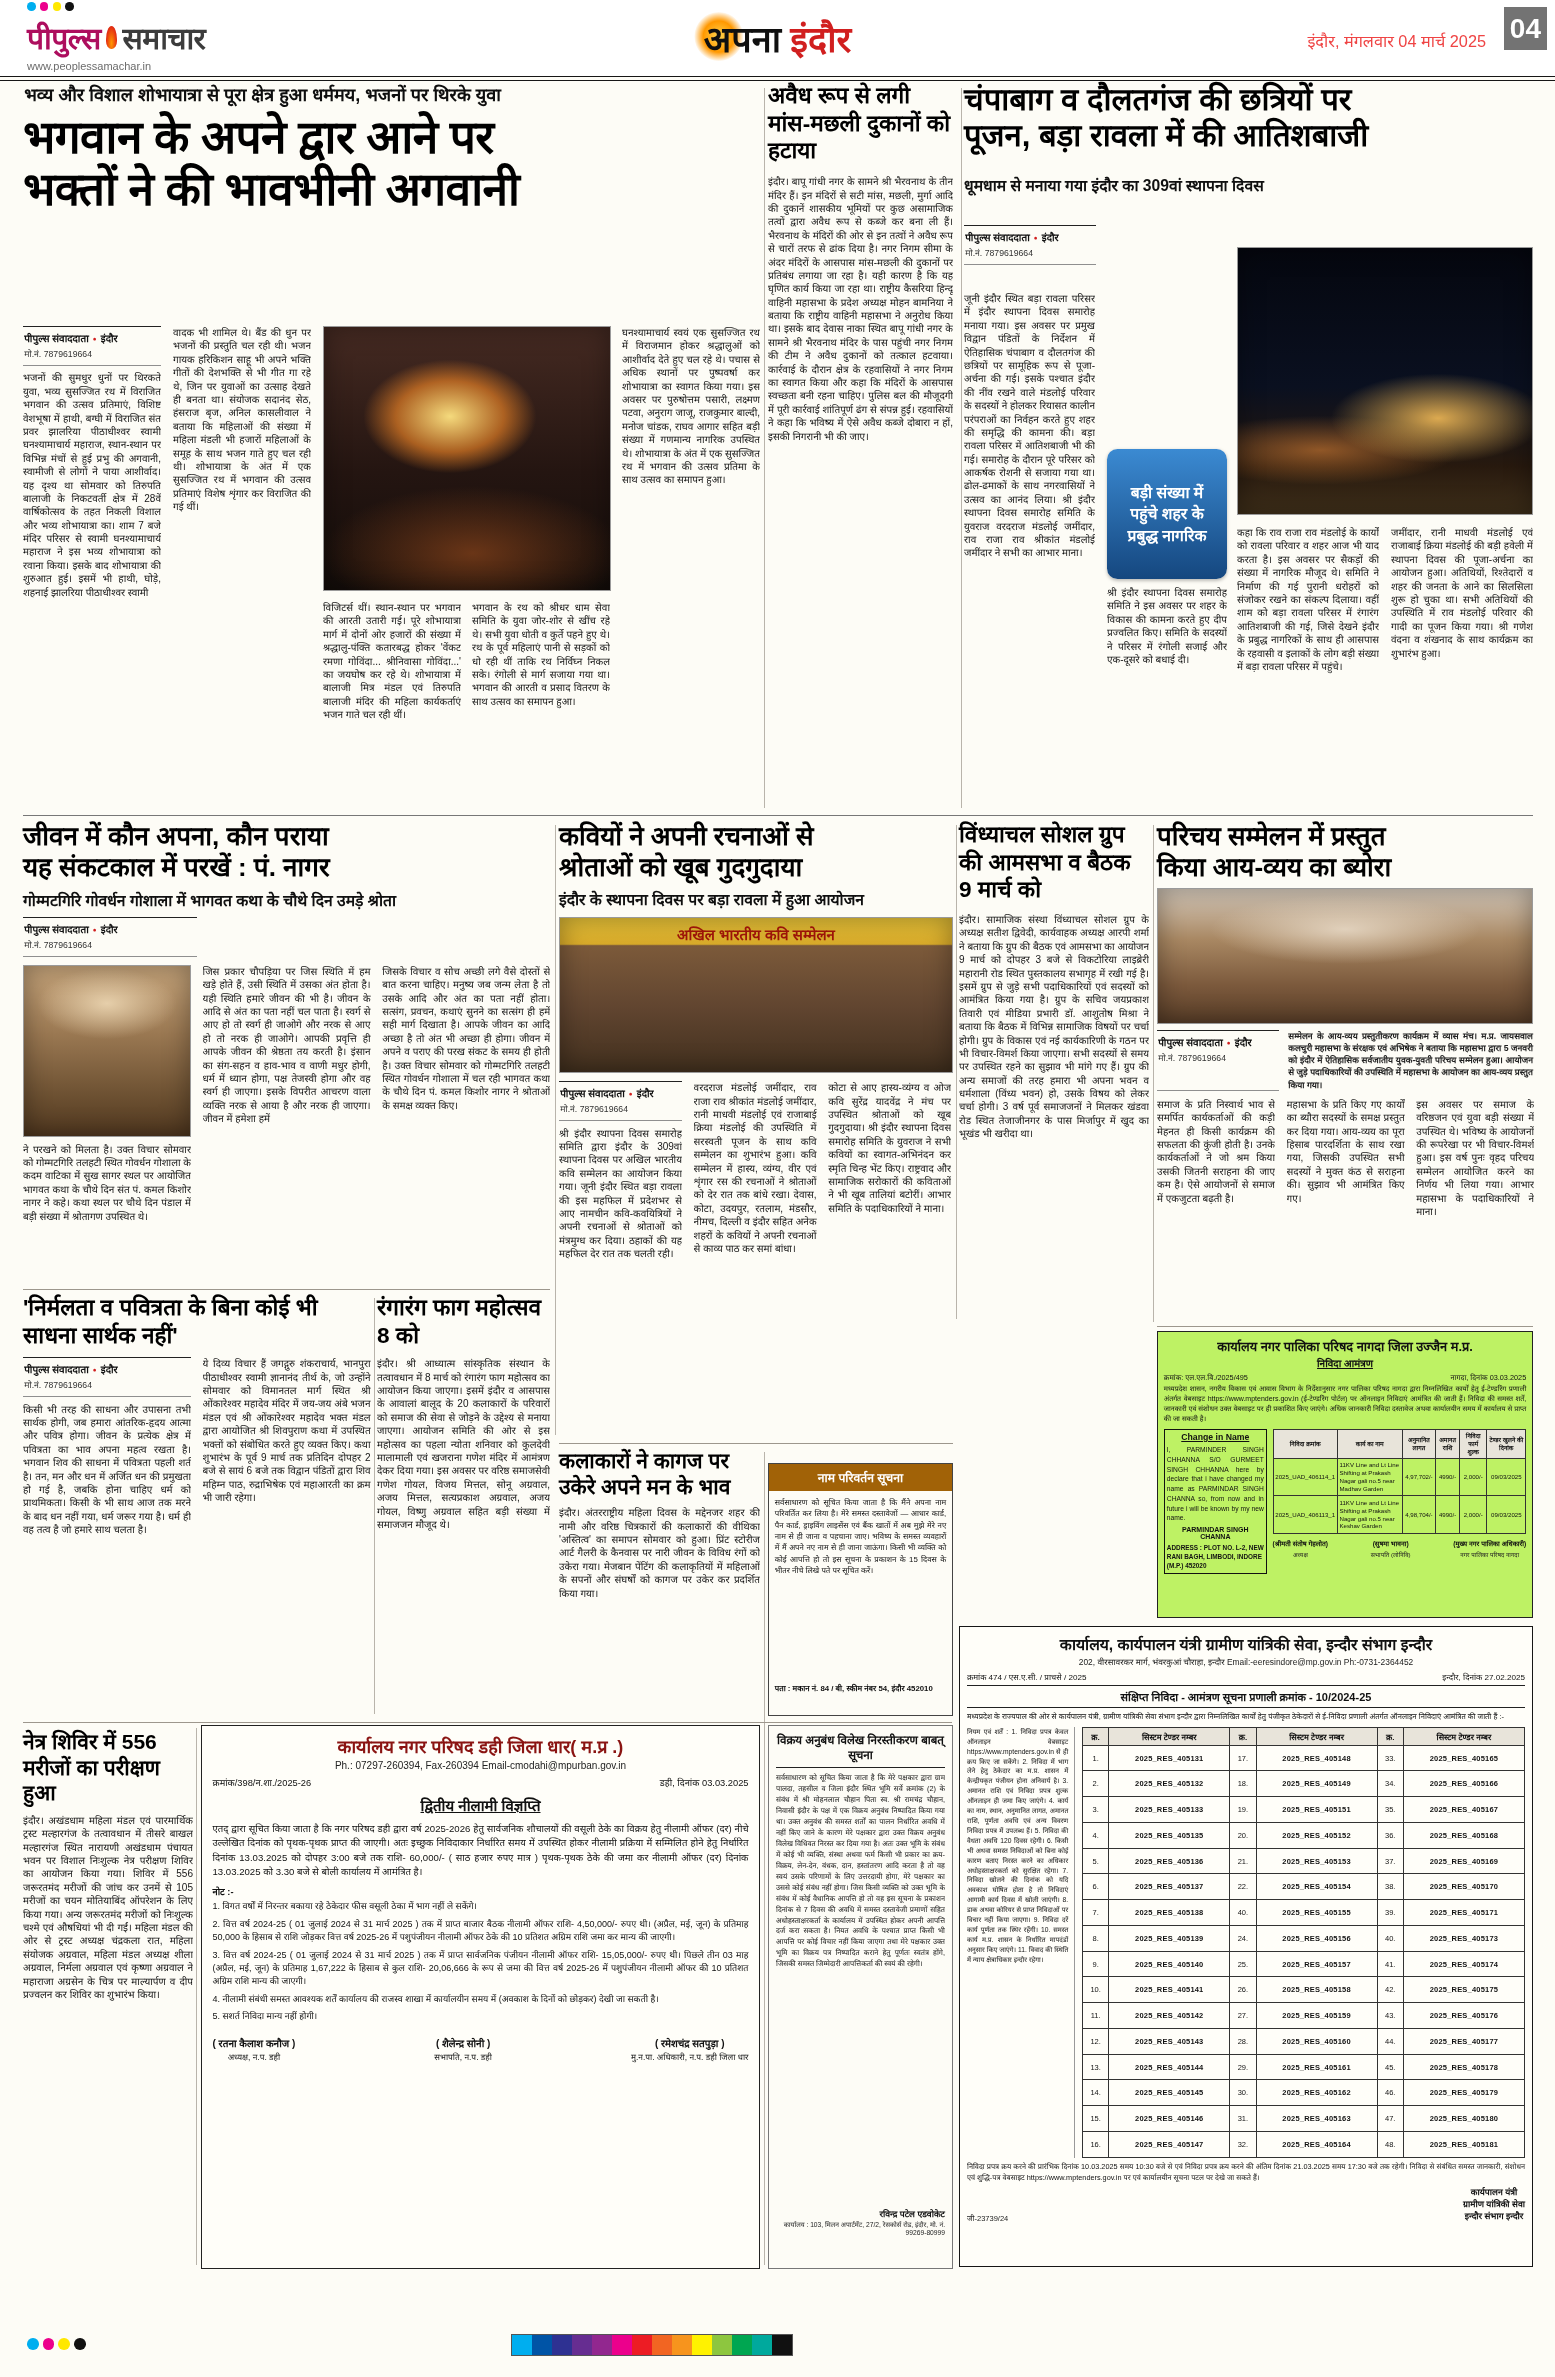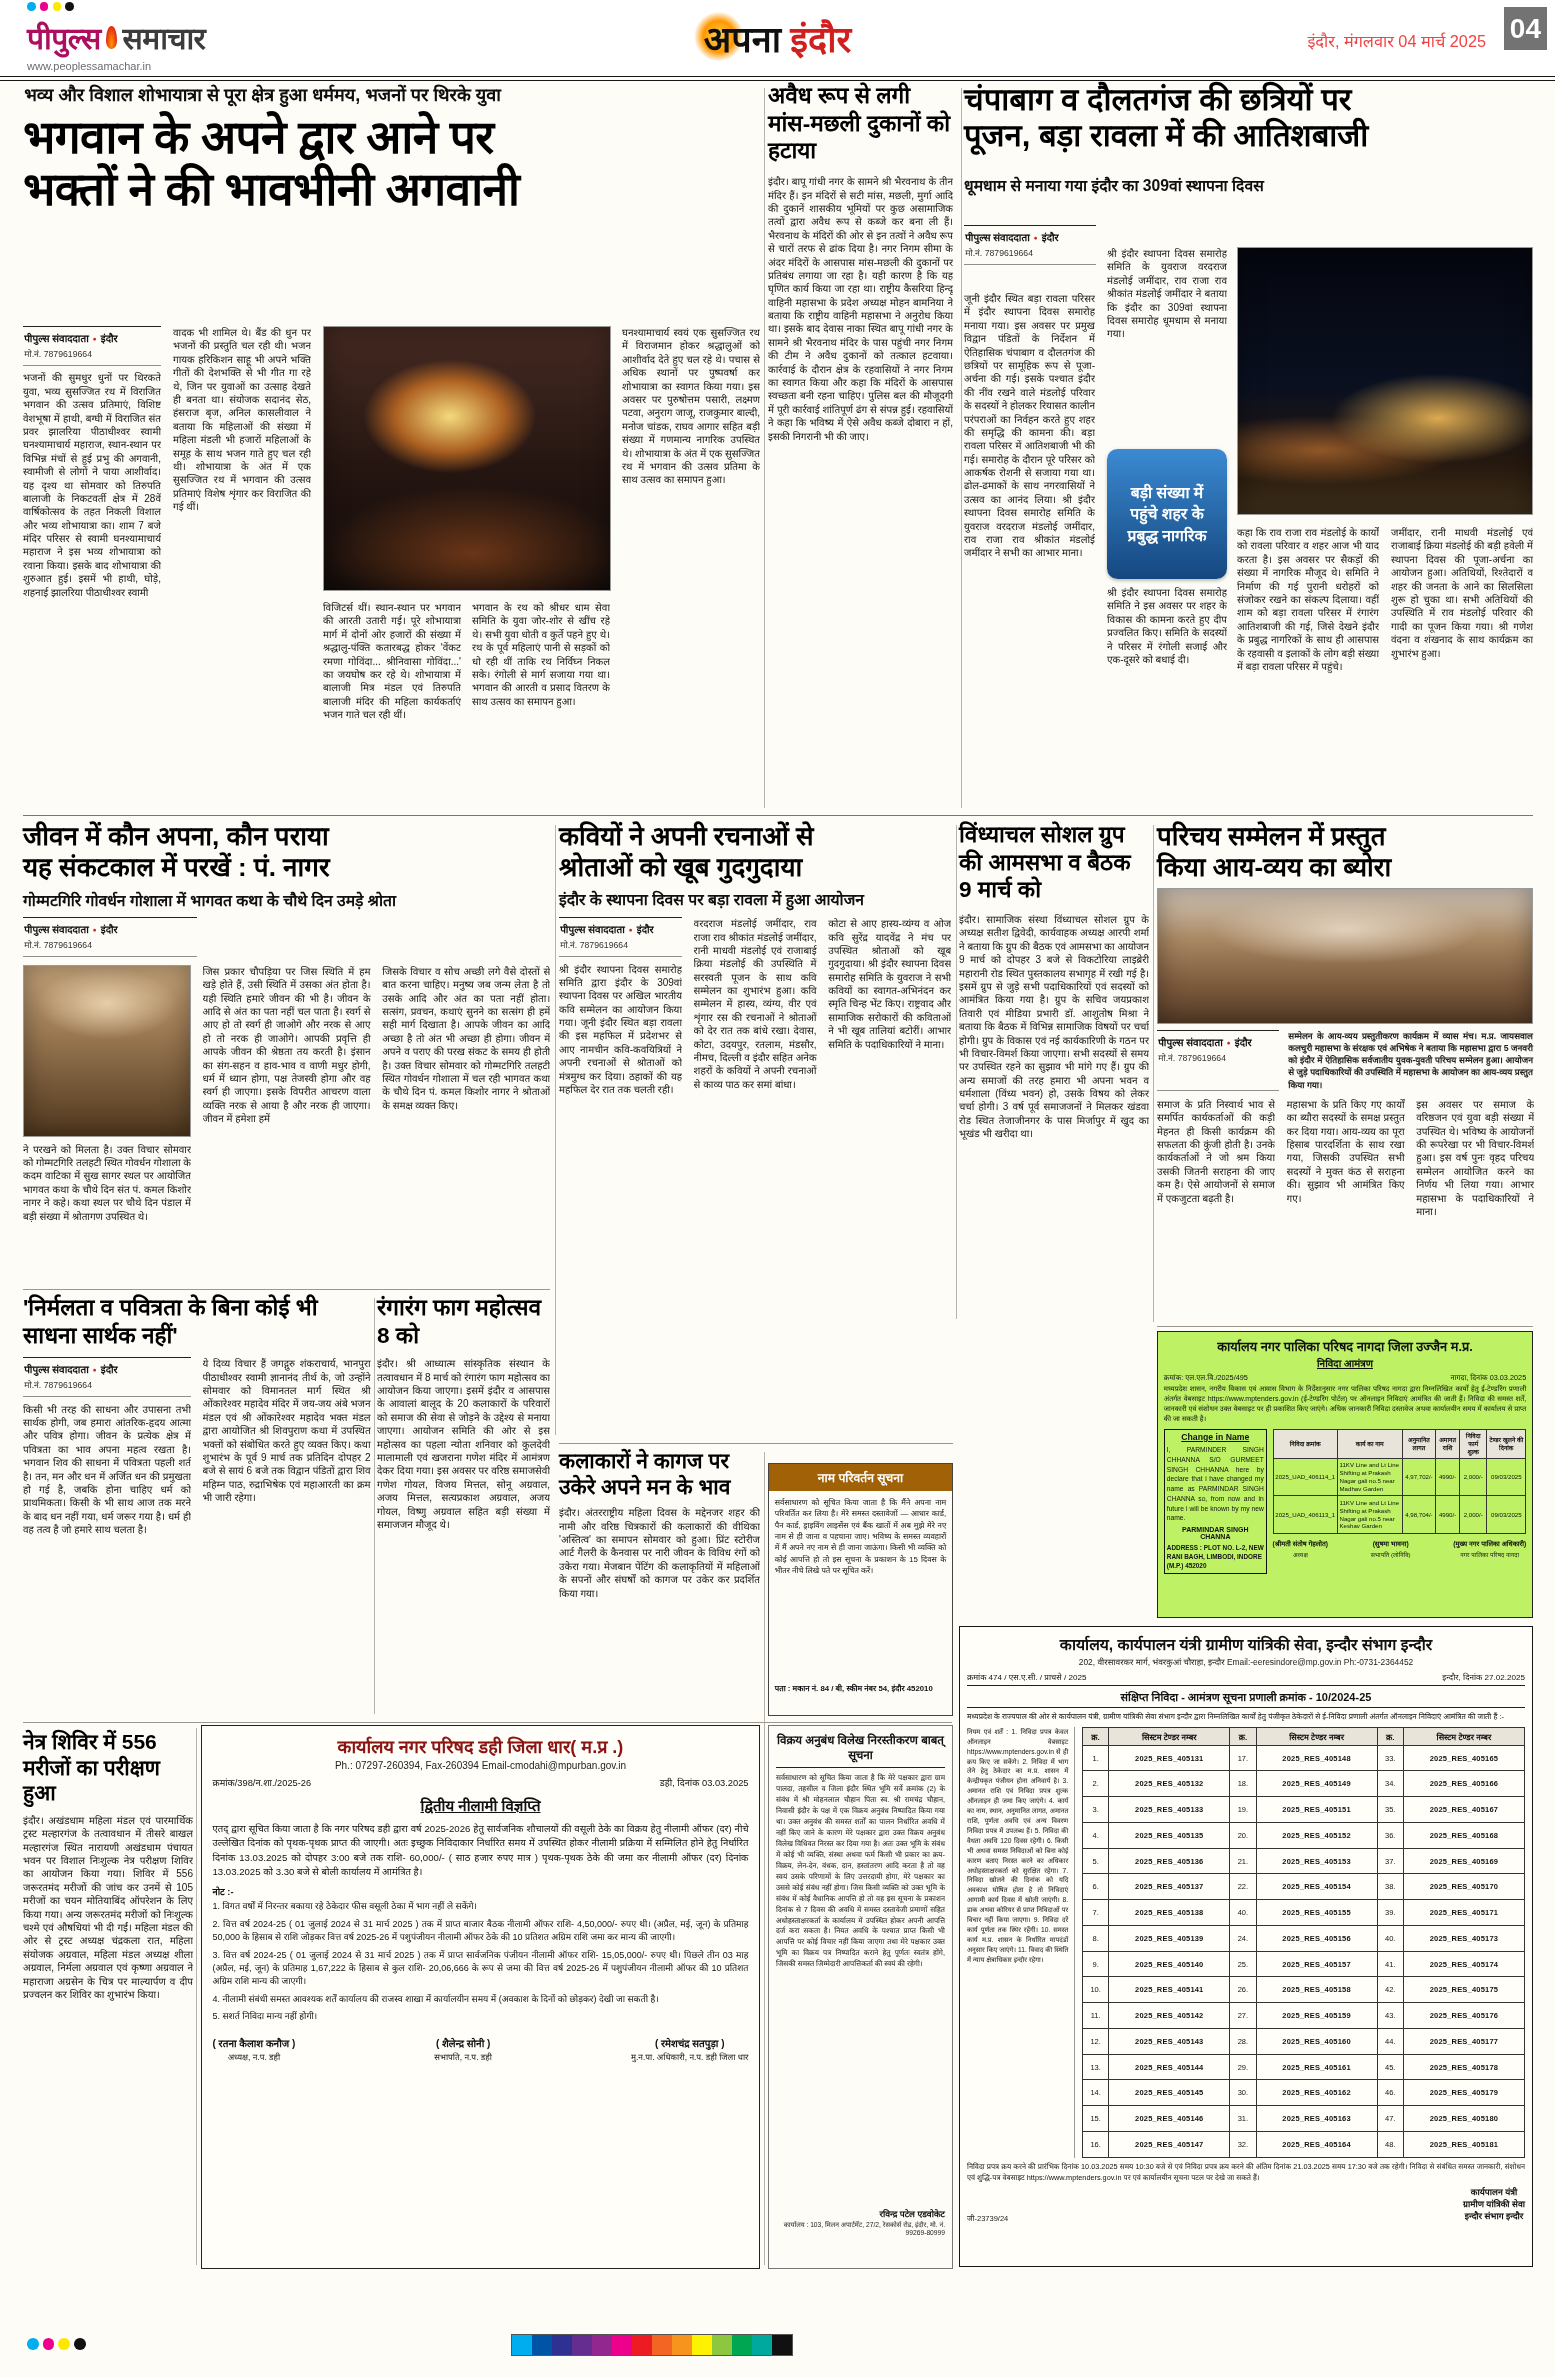--- a/index.html
+++ b/index.html
@@ -293,21 +293,20 @@
     <div class="subhead" id="champa-sub">धूमधाम से मनाया गया इंदौर का 309वां स्थापना दिवस</div>
     <div class="byline" id="champa-byline">
       <div class="by-row">
           <span>पीपुल्स संवाददाता</span>
           <span class="dot">●</span>
           <span>इंदौर</span>
         </div>
       <div class="by-phone">मो.नं. 7879619664</div>
     </div>
     <div class="bt clip" id="champa-c1">जूनी इंदौर स्थित बड़ा रावला परिसर में इंदौर स्थापना दिवस समारोह मनाया गया। इस अवसर पर प्रमुख विद्वान पंडितों के निर्देशन में ऐतिहासिक चंपाबाग व दौलतगंज की छत्रियों पर सामूहिक रूप से पूजा-अर्चना की गई। इसके पश्चात इंदौर की नींव रखने वाले मंडलोई परिवार के सदस्यों ने होलकर रियासत कालीन परंपराओं का निर्वहन करते हुए शहर की समृद्धि की कामना की। बड़ा रावला परिसर में आतिशबाजी भी की गई। समारोह के दौरान पूरे परिसर को आकर्षक रोशनी से सजाया गया था। ढोल-ढमाकों के साथ नगरवासियों ने उत्सव का आनंद लिया। श्री इंदौर स्थापना दिवस समारोह समिति के युवराज वरदराज मंडलोई जमींदार, राव राजा राव श्रीकांत मंडलोई जमींदार ने सभी का आभार माना।</div>
-    <div class="bt clip" id="champa-c2a">श्री इंदौर स्थापना दिवस समारोह समिति के युवराज वरदराज मंडलोई जमींदार, राव राजा राव श्रीकांत मंडलोई जमींदार ने बताया कि इंदौर का 309वां स्थापना दिवस समारोह धूमधाम से मनाया गया।</div>
     <div id="champa-blue">
         <span>बड़ी संख्या में पहुंचे शहर के प्रबुद्ध नागरिक</span>
       </div>
     <div class="bt clip" id="champa-c2b">श्री इंदौर स्थापना दिवस समारोह समिति ने इस अवसर पर शहर के विकास की कामना करते हुए दीप प्रज्वलित किए। समिति के सदस्यों ने परिसर में रंगोली सजाई और एक-दूसरे को बधाई दी।</div>
     <div class="photo" id="champa-photo"></div>
     <div class="bt clip" id="champa-c3">कहा कि राव राजा राव मंडलोई के कार्यों को रावला परिवार व शहर आज भी याद करता है। इस अवसर पर सैकड़ों की संख्या में नागरिक मौजूद थे। समिति ने निर्माण की गई पुरानी धरोहरों को संजोकर रखने का संकल्प दिलाया। वहीं शाम को बड़ा रावला परिसर में रंगारंग आतिशबाजी की गई, जिसे देखने इंदौर के प्रबुद्ध नागरिकों के साथ ही आसपास के रहवासी व इलाकों के लोग बड़ी संख्या में बड़ा रावला परिसर में पहुंचे।</div>
     <div class="bt clip" id="champa-c4">जमींदार, रानी माधवी मंडलोई एवं राजाबाई क्रिया मंडलोई की बड़ी हवेली में स्थापना दिवस की पूजा-अर्चना का आयोजन हुआ। अतिथियों, रिश्तेदारों व शहर की जनता के आने का सिलसिला शुरू हो चुका था। सभी अतिथियों की उपस्थिति में राव मंडलोई परिवार की गादी का पूजन किया गया। श्री गणेश वंदना व शंखनाद के साथ कार्यक्रम का शुभारंभ हुआ।</div>
   </section>
 
   <section class="abs" id="blk-jeevan">
@@ -331,20 +330,23 @@
         </div>
       <div class="jcol">
           <div class="bt clip full">जिसके विचार व सोच अच्छी लगे वैसे दोस्तों से बात करना चाहिए। मनुष्य जब जन्म लेता है तो उसके आदि और अंत का पता नहीं होता। सत्संग, प्रवचन, कथाएं सुनने का सत्संग ही हमें सही मार्ग दिखाता है। आपके जीवन का आदि अच्छा है तो अंत भी अच्छा ही होगा। जीवन में अपने व पराए की परख संकट के समय ही होती है। उक्त विचार सोमवार को गोम्मटगिरि तलहटी स्थित गोवर्धन गोशाला में चल रही भागवत कथा के चौथे दिन पं. कमल किशोर नागर ने श्रोताओं के समक्ष व्यक्त किए।</div>
         </div>
     </div>
   </section>
 
   <section class="abs" id="blk-kavi">
     <h2 class="hl-md" id="kavi-hl"><span>कवियों ने अपनी रचनाओं से</span><br><span>श्रोताओं को खूब गुदगुदाया</span></h2>
     <div class="subhead" id="kavi-sub">इंदौर के स्थापना दिवस पर बड़ा रावला में हुआ आयोजन</div>
+    <div class="photo" id="kavi-photo">
+      <div id="kavi-banner">अखिल भारतीय कवि सम्मेलन</div>
+    </div>
     <div class="cols" id="kavi-cols">
       <div class="kcol">
         <div class="byline">
           <div class="by-row">
               <span>पीपुल्स संवाददाता</span>
               <span class="dot">●</span>
               <span>इंदौर</span>
             </div>
           <div class="by-phone">मो.नं. 7879619664</div>
         </div>

